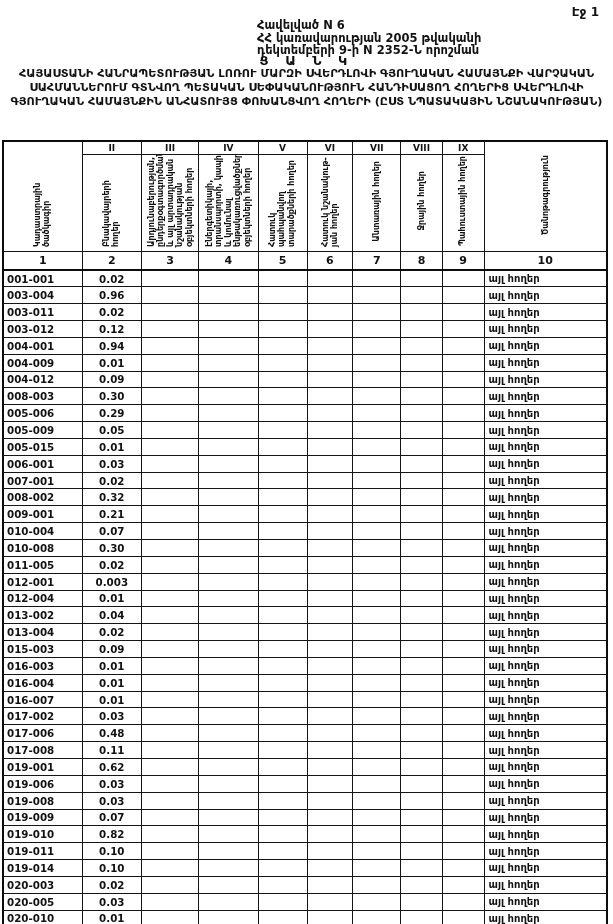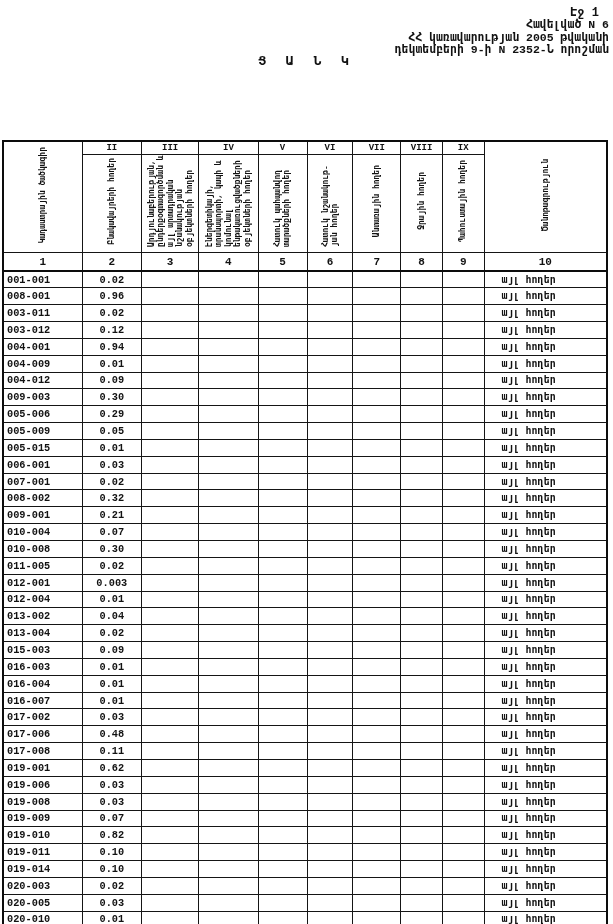--- a/index.html
+++ b/index.html
@@ -4,29 +4,29 @@
 <style>
   html, body {
     margin: 0; padding: 0;
     width: 613px; height: 924px;
     background: #ffffff;
     overflow: hidden;
     font-family: "DejaVu Sans", sans-serif;
     color: #121212;
     position: relative;
   }
-  .page { position: absolute; top: 0; left: 0; width: 613px; height: 734px; font-family: Liberation Mono, monospace; }
+  .page { position: absolute; top: 0; left: 0; width: 613px; height: 734px; }
 
   .page-num {
     position: absolute; top: 5px; right: 14px;
     font-size: 12px; font-weight: 700;
   }
   .annex {
     position: absolute; top: 19px; right: 4px; width: 352px;
-    text-align: right; font-size: 11.5px; font-weight: 700; line-height: 1.1;
+    text-align: left; font-size: 11.5px; font-weight: 700; line-height: 1.1;
     white-space: pre-line;
   }
   .doc-type {
     position: absolute; top: 53px; left: 0; width: 613px;
     text-align: center; font-size: 13px; font-weight: 700; letter-spacing: 6px;
   }
   .title {
     position: absolute; top: 67px; left: 6px; width: 601px;
     text-align: center; font-size: 11.3px; font-weight: 700; line-height: 1.22;
   }
@@ -58,35 +58,36 @@
     max-height: 92px;
     text-align: left;
   }
   th.span2 { vertical-align: middle; text-align: center; }
   th.span2 .rot { max-height: 102px; }
 
   tbody tr { height: 16.85px; }
   tbody td { font-size: 10.3px; }
   tbody td.c1  { text-align: left;  padding-left: 3px; }
   tbody td.c2  { text-align: center; }
-  tbody td.c10 { text-align: left;  padding-left: 17px; font-size: 10px; }
+  tbody td.c10 { text-align: left;  padding-left: 4px; font-size: 10px; }
 </style>
 </head>
 <body>
 
 <div class="page">
 
   <div class="page-num">Էջ 1</div>
 
   <div class="annex">Հավելված N 6
 ՀՀ կառավարության 2005 թվականի
 դեկտեմբերի 9-ի N 2352-Ն որոշման</div>
 
   <div class="doc-type">Ց Ա Ն Կ</div>
 
+  <div class="title">ՀԱՅԱՍՏԱՆԻ ՀԱՆՐԱՊԵՏՈՒԹՅԱՆ ԼՈՌՈՒ ՄԱՐԶԻ ՍՎԵՐԴԼՈՎԻ ԳՅՈՒՂԱԿԱՆ ՀԱՄԱՅՆՔԻ ՎԱՐՉԱԿԱՆ ՍԱՀՄԱՆՆԵՐՈՒՄ ԳՏՆՎՈՂ ՊԵՏԱԿԱՆ ՍԵՓԱԿԱՆՈՒԹՅՈՒՆ ՀԱՆԴԻՍԱՑՈՂ ՀՈՂԵՐԻՑ ՍՎԵՐԴԼՈՎԻ ԳՅՈՒՂԱԿԱՆ ՀԱՄԱՅՆՔԻՆ ԱՆՀԱՏՈՒՅՑ ՓՈԽԱՆՑՎՈՂ ՀՈՂԵՐԻ (ԸՍՏ ՆՊԱՏԱԿԱՅԻՆ ՆՇԱՆԱԿՈՒԹՅԱՆ)</div>
 
   <table class="land-table">
     <colgroup>
       <col style="width:76px">
         <col style="width:57px">
         <col style="width:55px">
       <col style="width:57px">
         <col style="width:47px">
         <col style="width:44px">
       <col style="width:46px">
@@ -141,21 +142,21 @@
           <td class="c3"></td>
           <td class="c4"></td>
           <td class="c5"></td>
           <td class="c6"></td>
           <td class="c7"></td>
           <td class="c8"></td>
           <td class="c9"></td>
           <td class="c10">այլ հողեր</td>
         </tr>
         <tr>
-          <td class="c1">008-001</td>
+          <td class="c1">003-004</td>
           <td class="c2">0.96</td>
           <td class="c3"></td>
           <td class="c4"></td>
           <td class="c5"></td>
           <td class="c6"></td>
           <td class="c7"></td>
           <td class="c8"></td>
           <td class="c9"></td>
           <td class="c10">այլ հողեր</td>
         </tr>
@@ -213,21 +214,21 @@
           <td class="c3"></td>
           <td class="c4"></td>
           <td class="c5"></td>
           <td class="c6"></td>
           <td class="c7"></td>
           <td class="c8"></td>
           <td class="c9"></td>
           <td class="c10">այլ հողեր</td>
         </tr>
         <tr>
-          <td class="c1">009-003</td>
+          <td class="c1">008-003</td>
           <td class="c2">0.30</td>
           <td class="c3"></td>
           <td class="c4"></td>
           <td class="c5"></td>
           <td class="c6"></td>
           <td class="c7"></td>
           <td class="c8"></td>
           <td class="c9"></td>
           <td class="c10">այլ հողեր</td>
         </tr>

